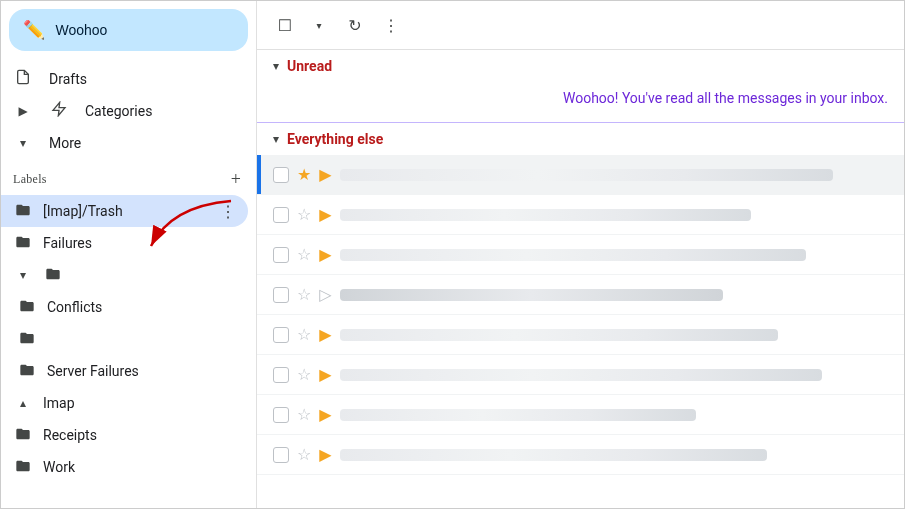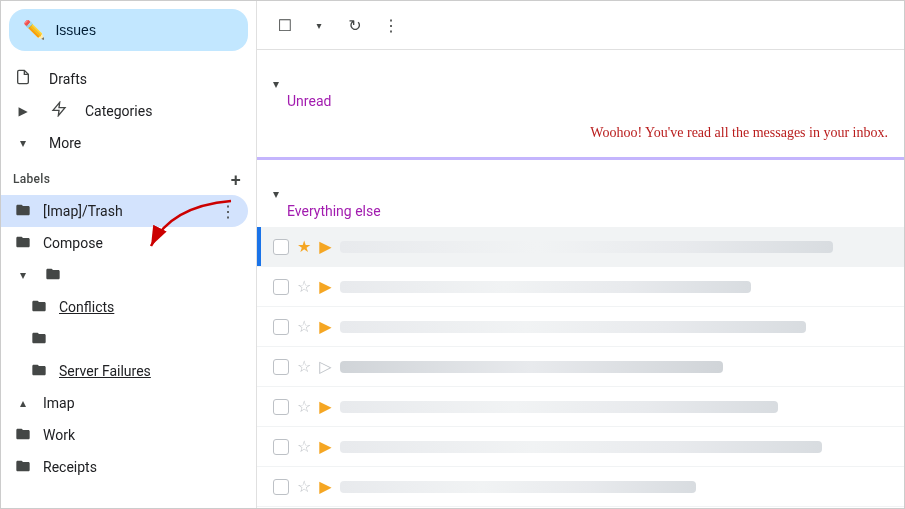--- a/index.html
+++ b/index.html
@@ -82,20 +82,21 @@
     }
 
     .labels-header {
       display: flex;
       align-items: center;
       padding: 8px 8px 4px 12px;
       font-size: 12px;
       font-weight: 500;
       color: #444746;
       letter-spacing: 0.3px;
+      font-family: Liberation Serif, serif;
     }
 
     .labels-header .add-icon {
       margin-left: auto;
       cursor: pointer;
       font-size: 18px;
       color: #444746;
       width: 24px;
       height: 24px;
       display: flex;
@@ -153,22 +154,21 @@
     .label-item:hover .three-dots,
     .label-item.active .three-dots {
       opacity: 1;
     }
 
     .label-item.active .three-dots {
       opacity: 1;
     }
 
     .sublabel {
-      padding-left: 28px;
-      text-decoration: underline;
+      padding-left: 16px;
     }
 
     .expand-arrow {
       font-size: 12px;
       color: #444746;
       width: 20px;
       text-align: center;
       flex-shrink: 0;
     }
 
@@ -217,32 +217,30 @@
       color: #444746;
     }
 
     .section-header .chevron {
       font-size: 12px;
       cursor: pointer;
     }
 
     .section-title {
       font-size: 14px;
-      font-weight: 400;
-      color: #a21caf;
-      margin-top: 35px;
+      font-weight: 700;
+      color: #b91c1c;
     }
 
     .empty-message {
       text-align: right;
       padding: 8px 16px 16px;
       font-size: 14px;
-      color: #b91c1c;
-      border-bottom: 3px solid #c4b5fd;
-      font-family: Liberation Serif, serif;
+      color: #6d28d9;
+      border-bottom: 1px solid #c4b5fd;
     }
 
     .email-row {
       display: flex;
       align-items: center;
       padding: 0 16px;
       height: 40px;
       border-bottom: 1px solid #f1f3f4;
       cursor: pointer;
       gap: 8px;
@@ -301,21 +299,21 @@
   </style>
 </head>
 <body>
 
 <div class="app-container">
 
   <div class="sidebar" style="position:relative;">
 
     <button class="compose-btn">
       <span class="pencil-icon">✏️</span>
-      <span>Issues</span>
+      <span>Woohoo</span>
     </button>
 
     <div class="nav-item">
       <span class="nav-icon">
         <svg width="16" height="16" viewBox="0 0 24 24" fill="none" stroke="#444746" stroke-width="2">
             <path d="M14 2H6a2 2 0 00-2 2v16a2 2 0 002 2h12a2 2 0 002-2V8z"></path>
             <polyline points="14 2 14 8 20 8"></polyline>
           </svg>
       </span>
       <span class="nav-label">Drafts</span>
@@ -350,21 +348,21 @@
       <span class="label-name">[Imap]/Trash</span>
       <span class="three-dots">⋮</span>
     </div>
 
     <div class="label-item">
       <span class="label-icon">
         <svg viewBox="0 0 24 24">
             <path d="M10 4H4c-1.1 0-2 .9-2 2v12c0 1.1.9 2 2 2h16c1.1 0 2-.9 2-2V8c0-1.1-.9-2-2-2h-8l-2-2z"></path>
           </svg>
       </span>
-      <span class="label-name">Compose</span>
+      <span class="label-name">Failures</span>
       <span class="three-dots">⋮</span>
     </div>
 
     <div class="label-item">
       <span class="expand-arrow">▾</span>
       <span class="label-icon">
         <svg viewBox="0 0 24 24">
             <path d="M10 4H4c-1.1 0-2 .9-2 2v12c0 1.1.9 2 2 2h16c1.1 0 2-.9 2-2V8c0-1.1-.9-2-2-2h-8l-2-2z"></path>
           </svg>
       </span>
@@ -404,31 +402,31 @@
       <span class="expand-arrow">▴</span>
       <span class="label-name">Imap</span>
     </div>
 
     <div class="label-item">
       <span class="label-icon">
         <svg viewBox="0 0 24 24">
             <path d="M10 4H4c-1.1 0-2 .9-2 2v12c0 1.1.9 2 2 2h16c1.1 0 2-.9 2-2V8c0-1.1-.9-2-2-2h-8l-2-2z"></path>
           </svg>
       </span>
+      <span class="label-name">Receipts</span>
+      <span class="three-dots">⋮</span>
+    </div>
+
+    <div class="label-item">
+      <span class="label-icon">
+        <svg viewBox="0 0 24 24">
+            <path d="M10 4H4c-1.1 0-2 .9-2 2v12c0 1.1.9 2 2 2h16c1.1 0 2-.9 2-2V8c0-1.1-.9-2-2-2h-8l-2-2z"></path>
+          </svg>
+      </span>
       <span class="label-name">Work</span>
-      <span class="three-dots">⋮</span>
-    </div>
-
-    <div class="label-item">
-      <span class="label-icon">
-        <svg viewBox="0 0 24 24">
-            <path d="M10 4H4c-1.1 0-2 .9-2 2v12c0 1.1.9 2 2 2h16c1.1 0 2-.9 2-2V8c0-1.1-.9-2-2-2h-8l-2-2z"></path>
-          </svg>
-      </span>
-      <span class="label-name">Receipts</span>
       <span class="three-dots">⋮</span>
     </div>
 
     <div style="position:absolute; top:195px; left:120px; pointer-events:none; z-index:200;">
       <svg width="120" height="70" viewBox="0 0 120 70">
         <defs>
           <marker id="arrowhead" markerWidth="8" markerHeight="6" refX="8" refY="3" orient="auto">
             <polygon points="0 0, 8 3, 0 6" fill="#cc0000"></polygon>
           </marker>
         </defs>

